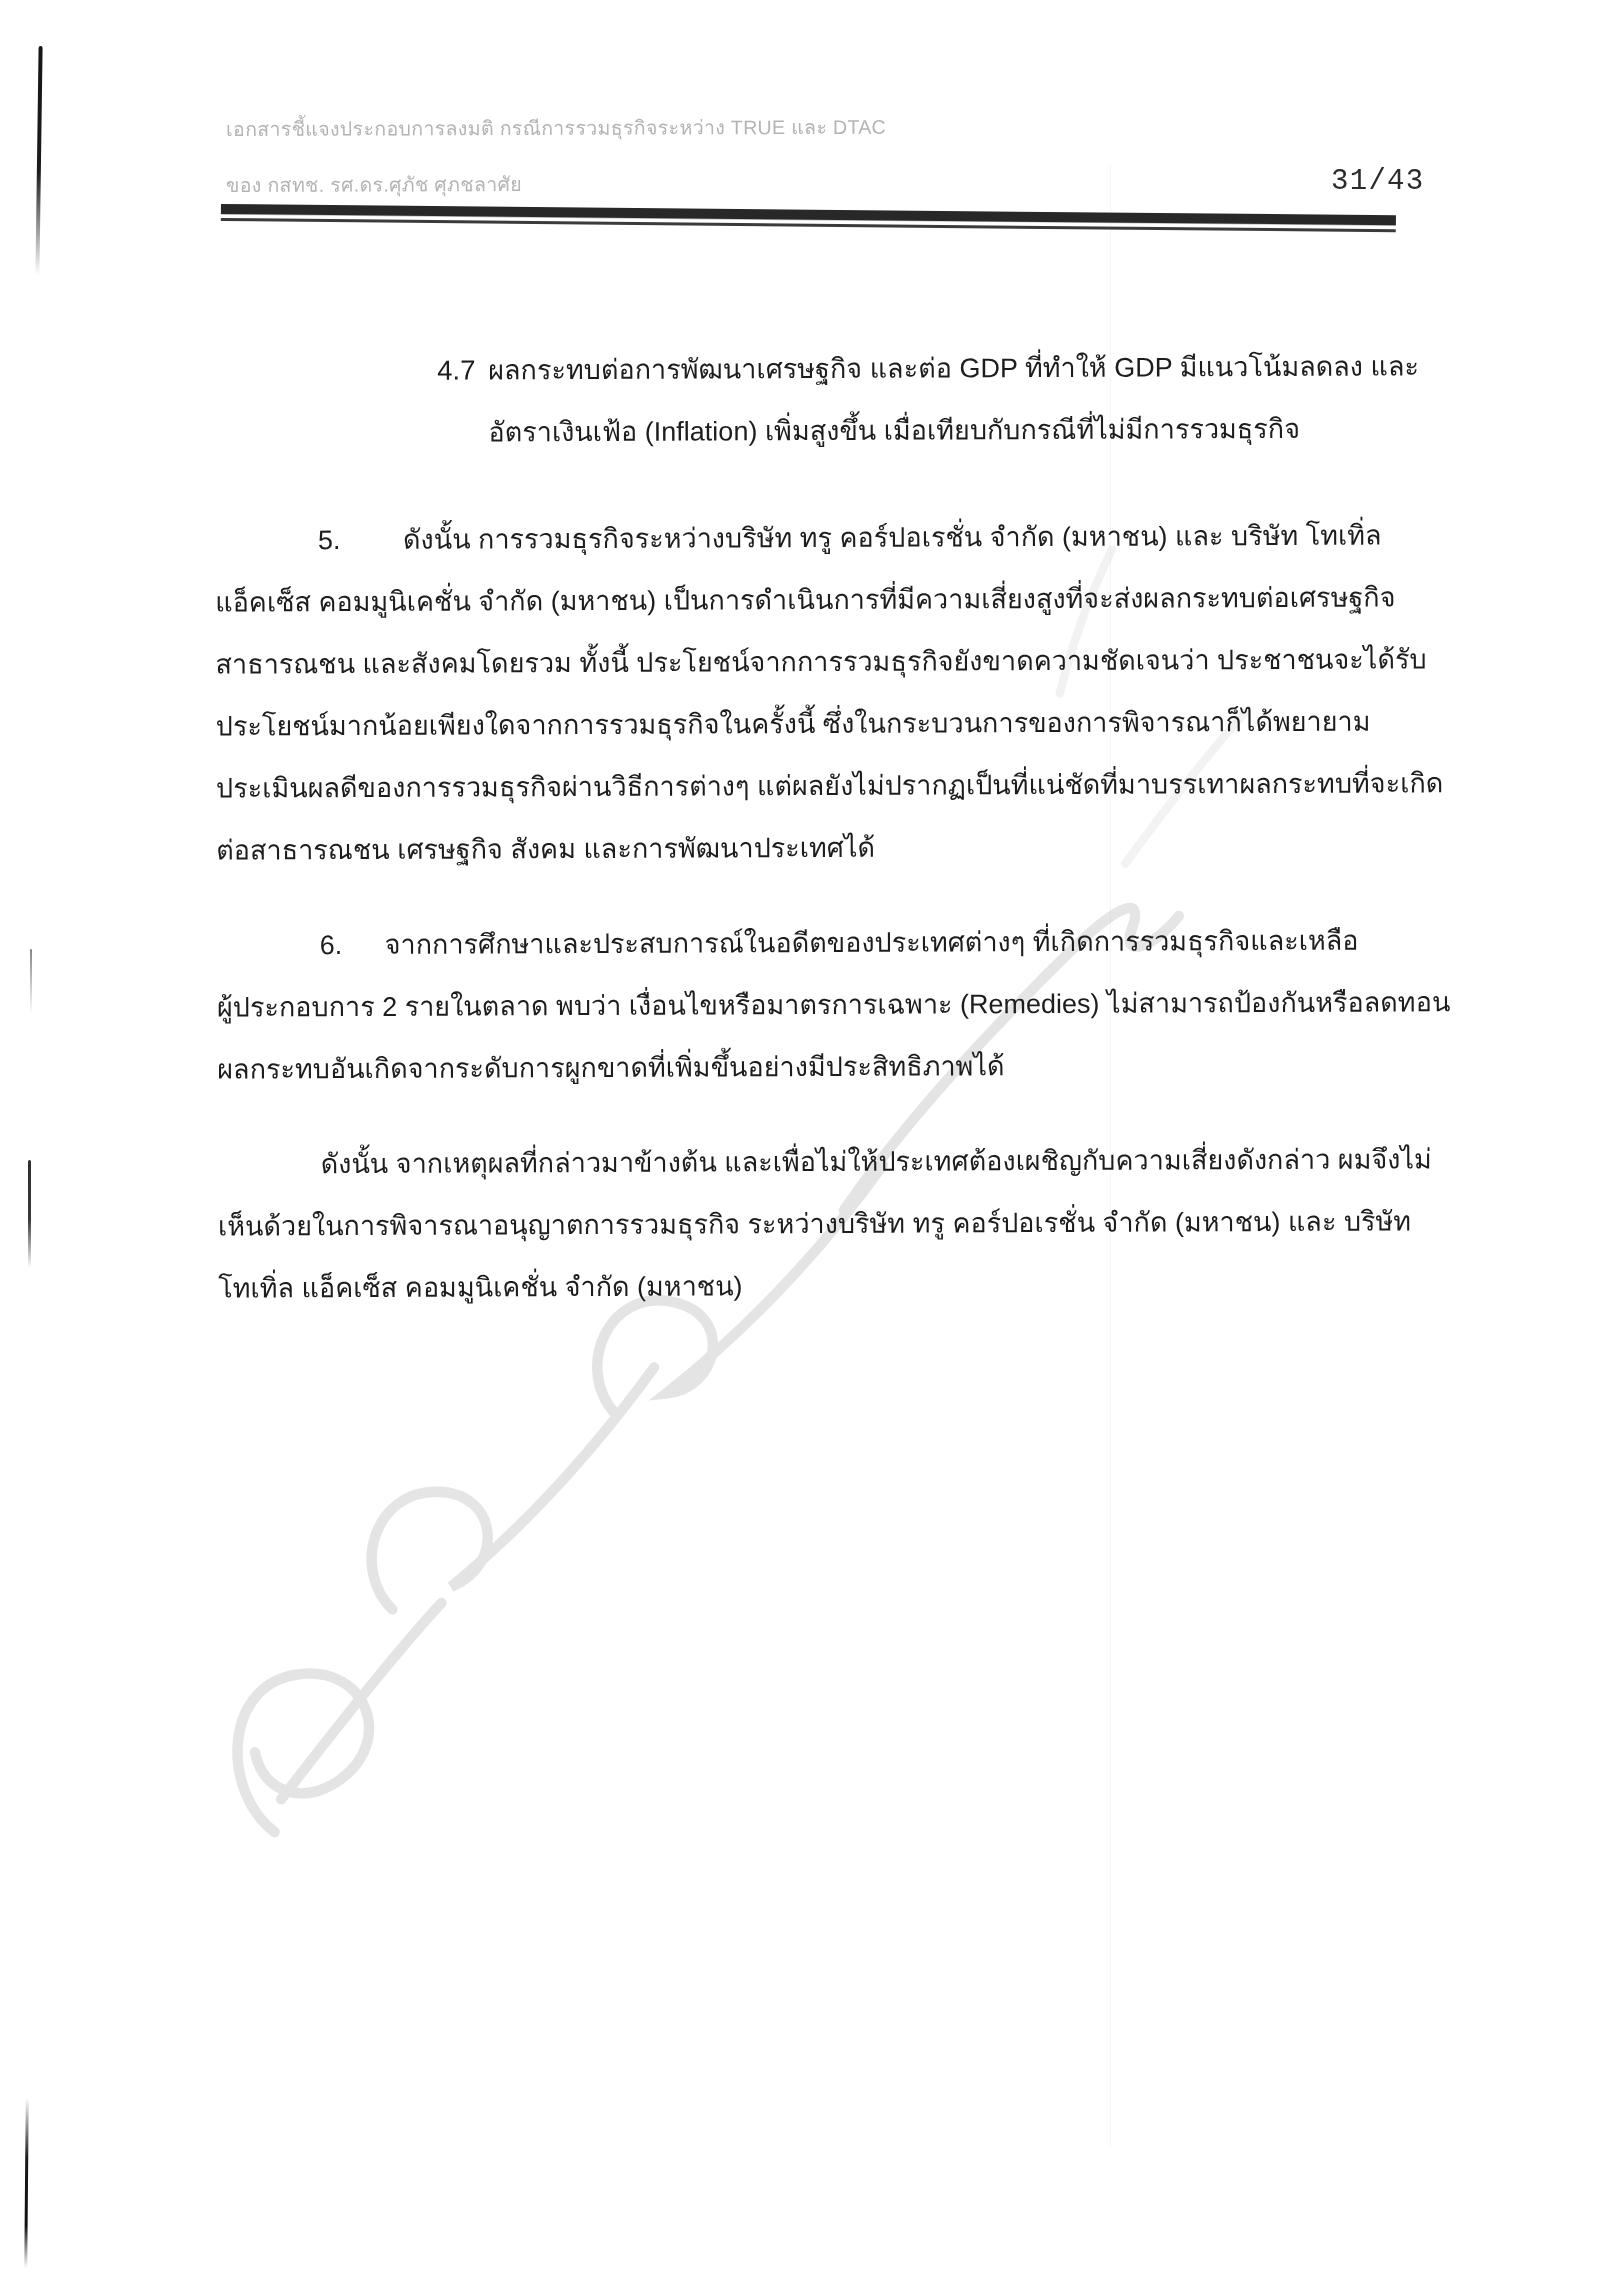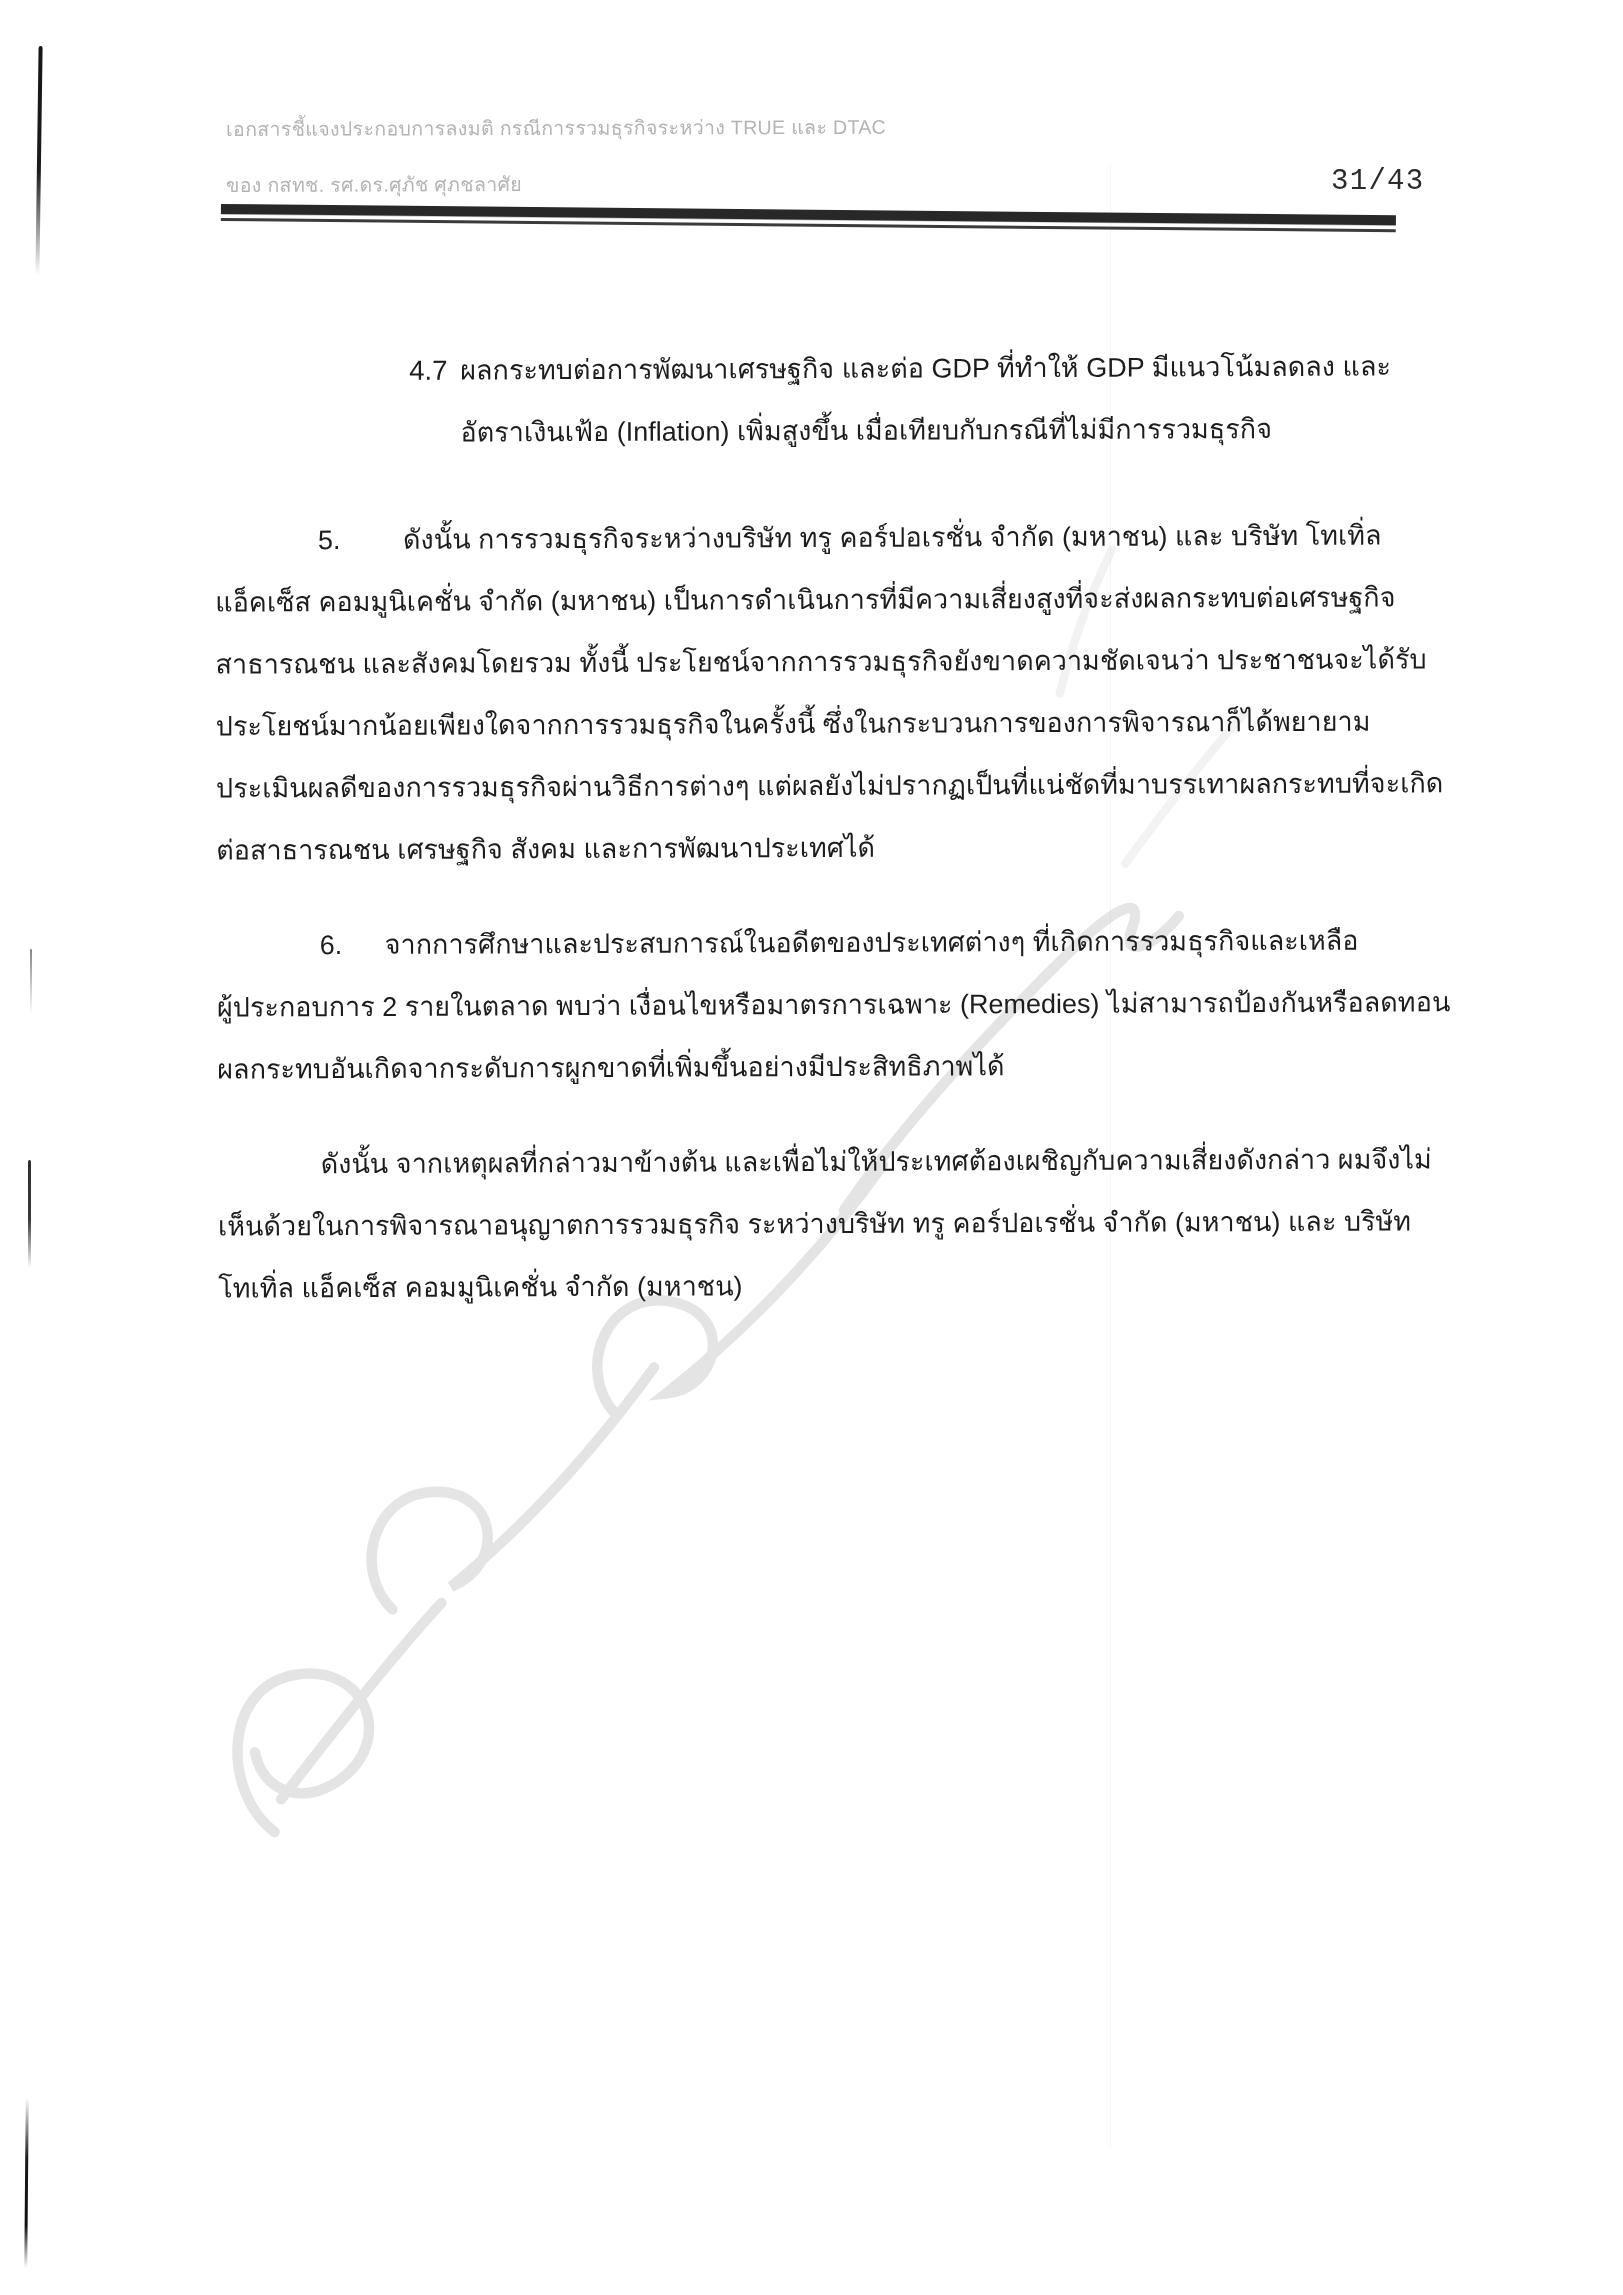--- a/index.html
+++ b/index.html
@@ -62,21 +62,21 @@
 
   
   .content { position: absolute; inset: 0;
     transform: rotate(-0.25deg); transform-origin: 812px 785px; }
   .tl { height: 62px; line-height: 62px; white-space: nowrap;
     font-size: 27px; color: #1d1d1d; }
   .para { position: absolute; }
 
   .item-47 { left: 411px; top: 338px; width: 1047px; display: flex; }
   .item-47 .inum { width: 51px; flex: 0 0 51px; font-size: 27.5px;
-    height: 62px; line-height: 62px; }
+    height: 62px; line-height: 62px; margin-left: 28px; }
 
   .para-5 { left: 216px; top: 507px;  width: 1231px; }
   .para-6 { left: 216px; top: 912px; width: 1231px; }
   .para-7 { left: 216px; top: 1131px; width: 1231px; }
 
   .tl.first { padding-left: 103px; }
   .pnum { display: inline-block; }
   .pnum.w130 { width: 85px; }
   .pnum.w100 { width: 65px; }
 </style>

